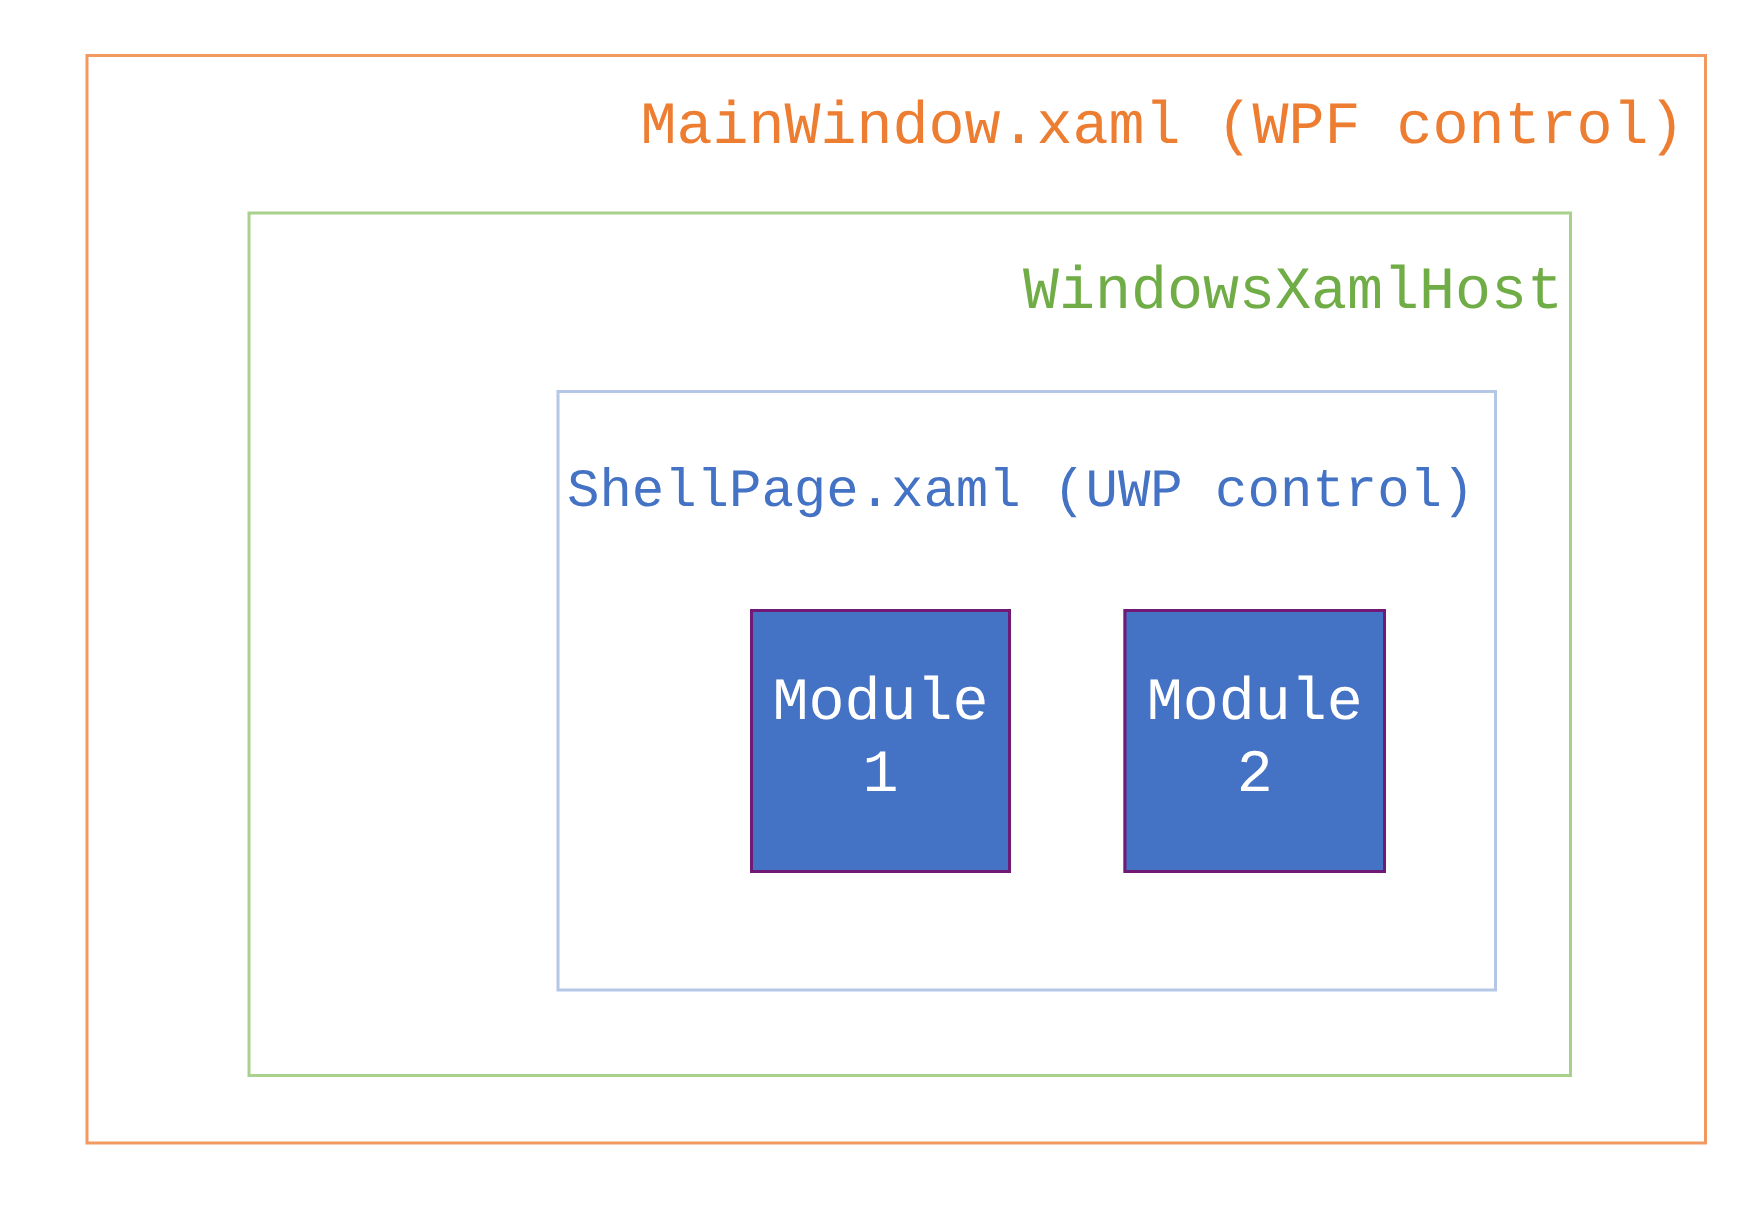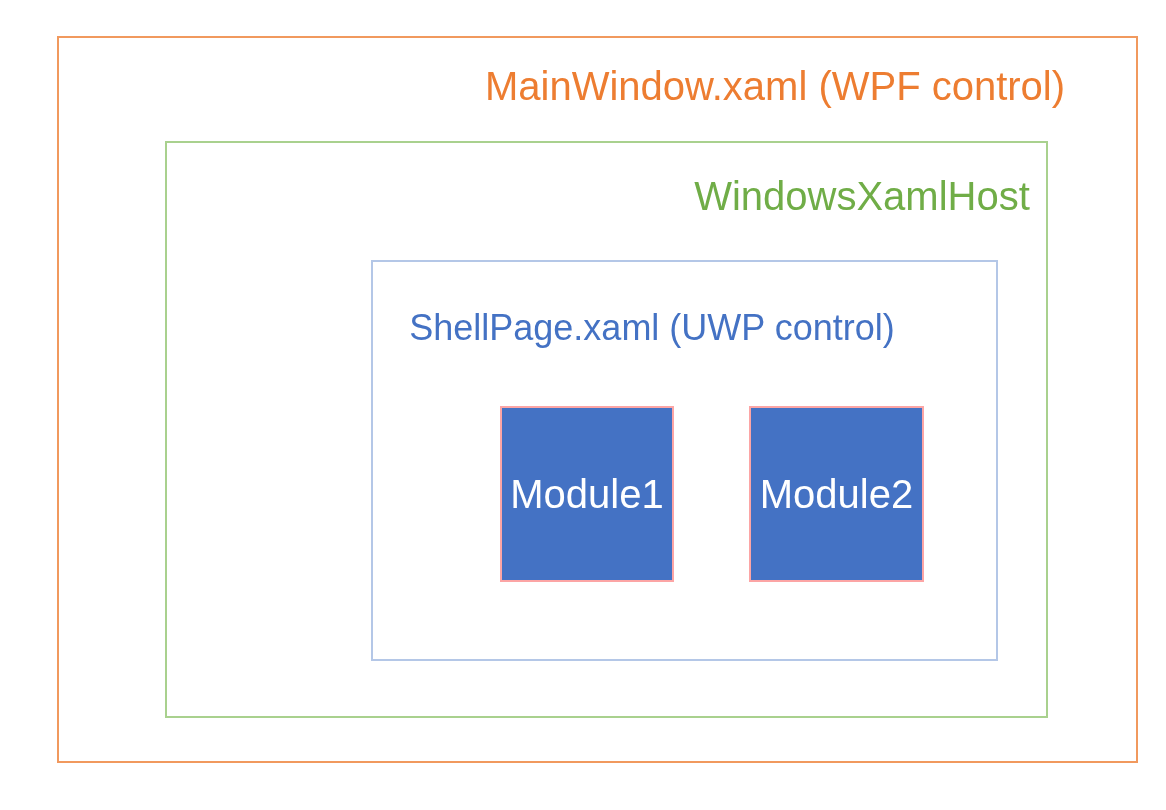--- a/index.html
+++ b/index.html
@@ -5,21 +5,21 @@
   html, body {
     margin: 0;
     padding: 0;
     background: #ffffff;
   }
   .page {
     position: relative;
     width: 1166px;
     height: 794px;
     background: #ffffff;
-    font-family: Liberation Sans, sans-serif;
+    font-family: Liberation Mono, monospace;
     overflow: hidden;
   }
   .box {
     position: absolute;
     box-sizing: border-box;
     background: transparent;
   }
   .outer-box {
     left: 57px;
     top: 36px;
@@ -60,30 +60,29 @@
     width: 500px;
     font-size: 40px;
     color: #70AD47;
   }
   .shell-label {
     left: 378px;
     top: 306px;
     width: 500px;
     font-size: 36px;
     color: #4472C4;
-    margin-left: 24px;
   }
   .module {
     position: absolute;
     box-sizing: border-box;
     background: #4472C4;
-    border: 2px solid #fca5a5;
+    border: 2px solid #701a75;
     color: #ffffff;
     display: flex;
-    flex-direction: row;
+    flex-direction: column;
     align-items: center;
     justify-content: center;
     font-size: 40px;
     line-height: 1.2;
     text-align: center;
   }
   .module-1 {
     left: 500px;
     top: 406px;
     width: 174px;

